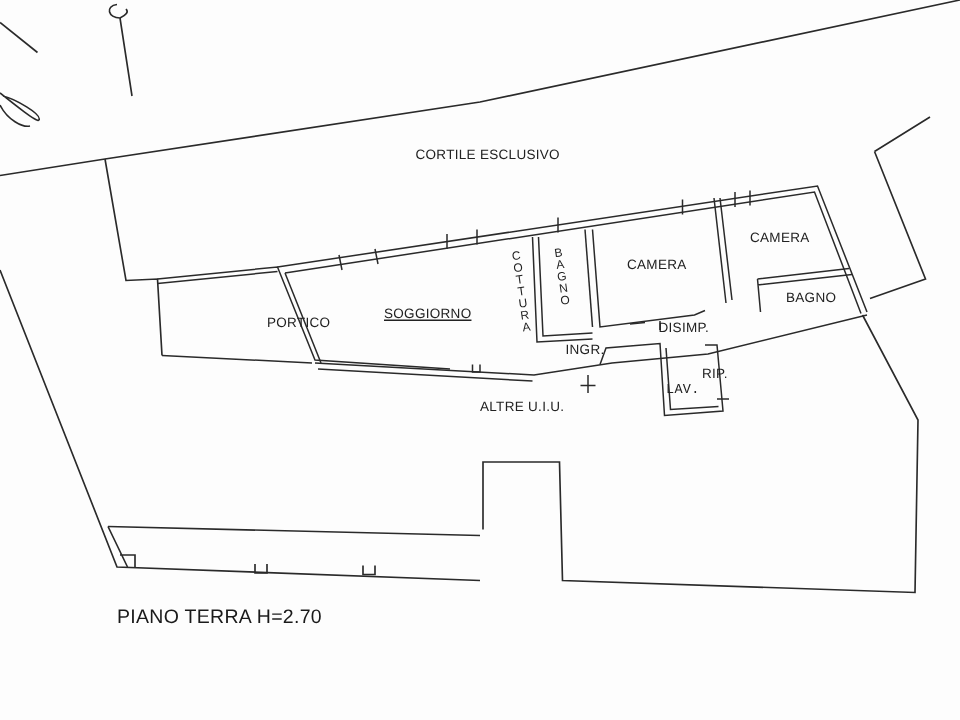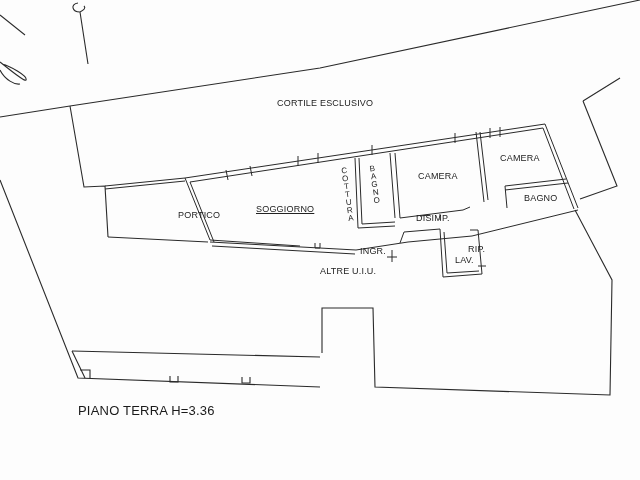--- a/index.html
+++ b/index.html
@@ -70,19 +70,19 @@
   </svg>
 
   <div class="lbl" style="left:277px; top:98px;">CORTILE ESCLUSIVO</div>
   <div class="lbl" style="left:134px; top:210px;padding-left:44px;">PORTICO</div>
   <div class="lbl" style="left:256px; top:204px;text-decoration:underline;">SOGGIORNO</div>
   <div class="lbl vert" style="left:343px; top:166px; transform:rotate(-8deg);">COTTURA</div>
   <div class="lbl vert" style="left:370px; top:164px; transform:rotate(-8deg);">BAGNO</div>
   <div class="lbl" style="left:418px; top:171px;">CAMERA</div>
   <div class="lbl" style="left:500px; top:153px;">CAMERA</div>
   <div class="lbl" style="left:524px; top:193px;">BAGNO</div>
-  <div class="lbl" style="left:416px; top:213px;text-align:center;">DISIMP.</div>
-  <div class="lbl" style="left:360px; top:228px;margin-top:18px;">INGR.</div>
+  <div class="lbl" style="left:439px; top:213px;text-align:center;">DISIMP.</div>
+  <div class="lbl" style="left:377px; top:228px;">INGR.</div>
   <div class="lbl" style="left:468px; top:244px;">RIP.</div>
-  <div class="lbl" style="left:455px; top:255px;">LAV.</div>
+  <div class="lbl" style="left:444px; top:255px;font-family:Liberation Mono, monospace;">LAV.</div>
   <div class="lbl" style="left:320px; top:266px;">ALTRE U.I.U.</div>
-  <div class="lbl big" style="left:78px; top:403px;">PIANO TERRA H=3.36</div>
+  <div class="lbl big" style="left:78px; top:403px;">PIANO TERRA H=2.70</div>
 </div>
 
 </body></html>

